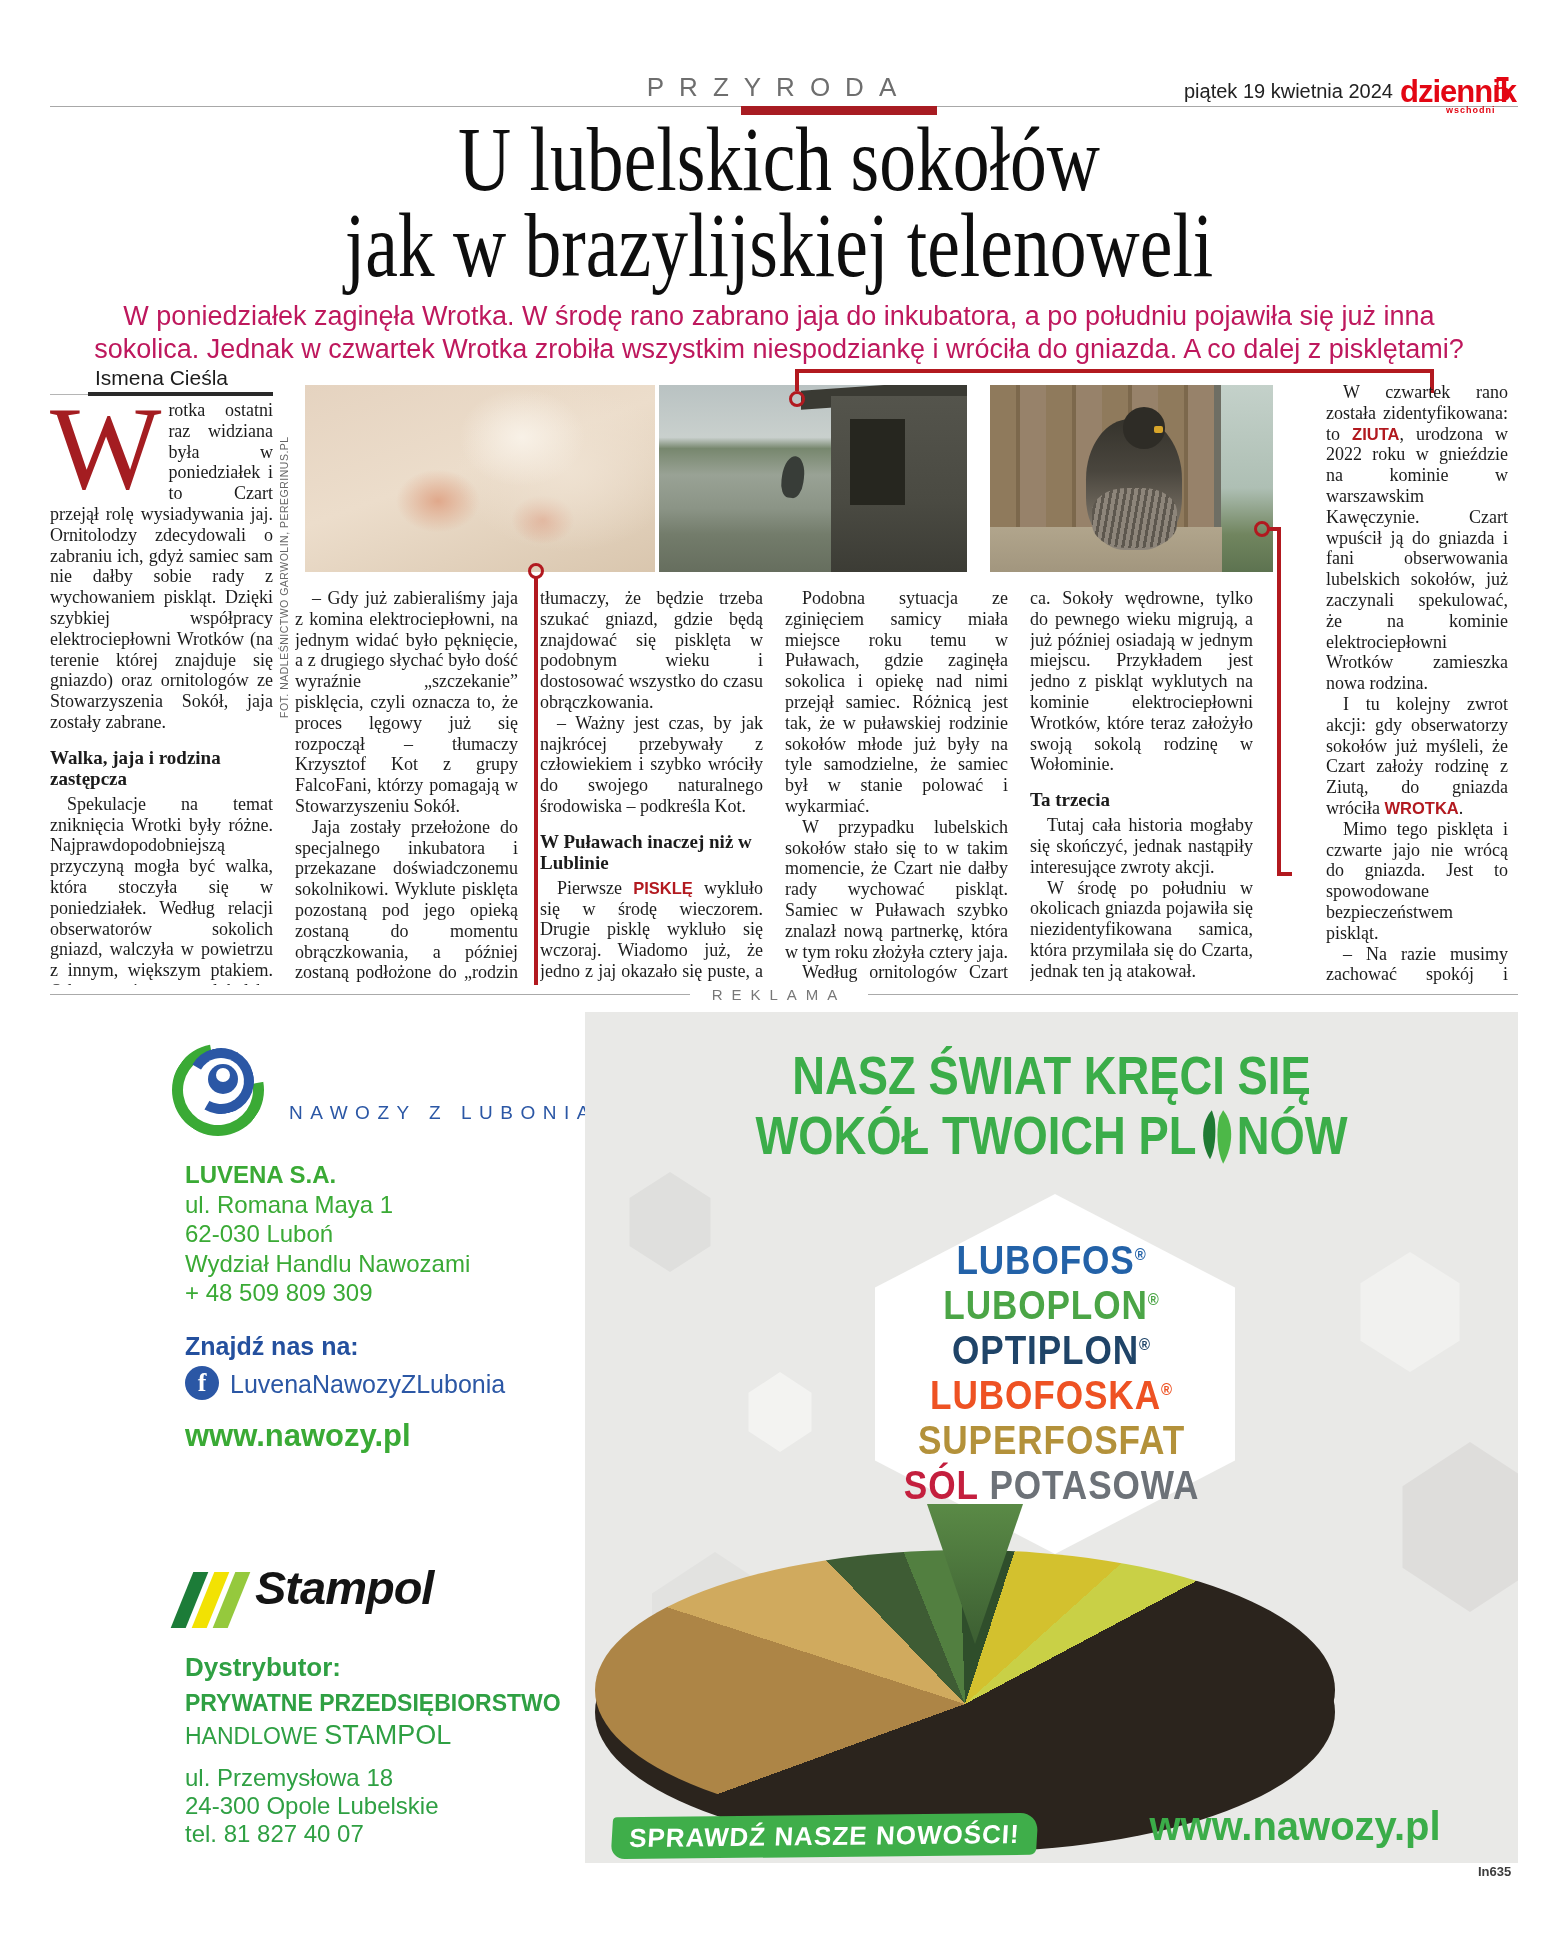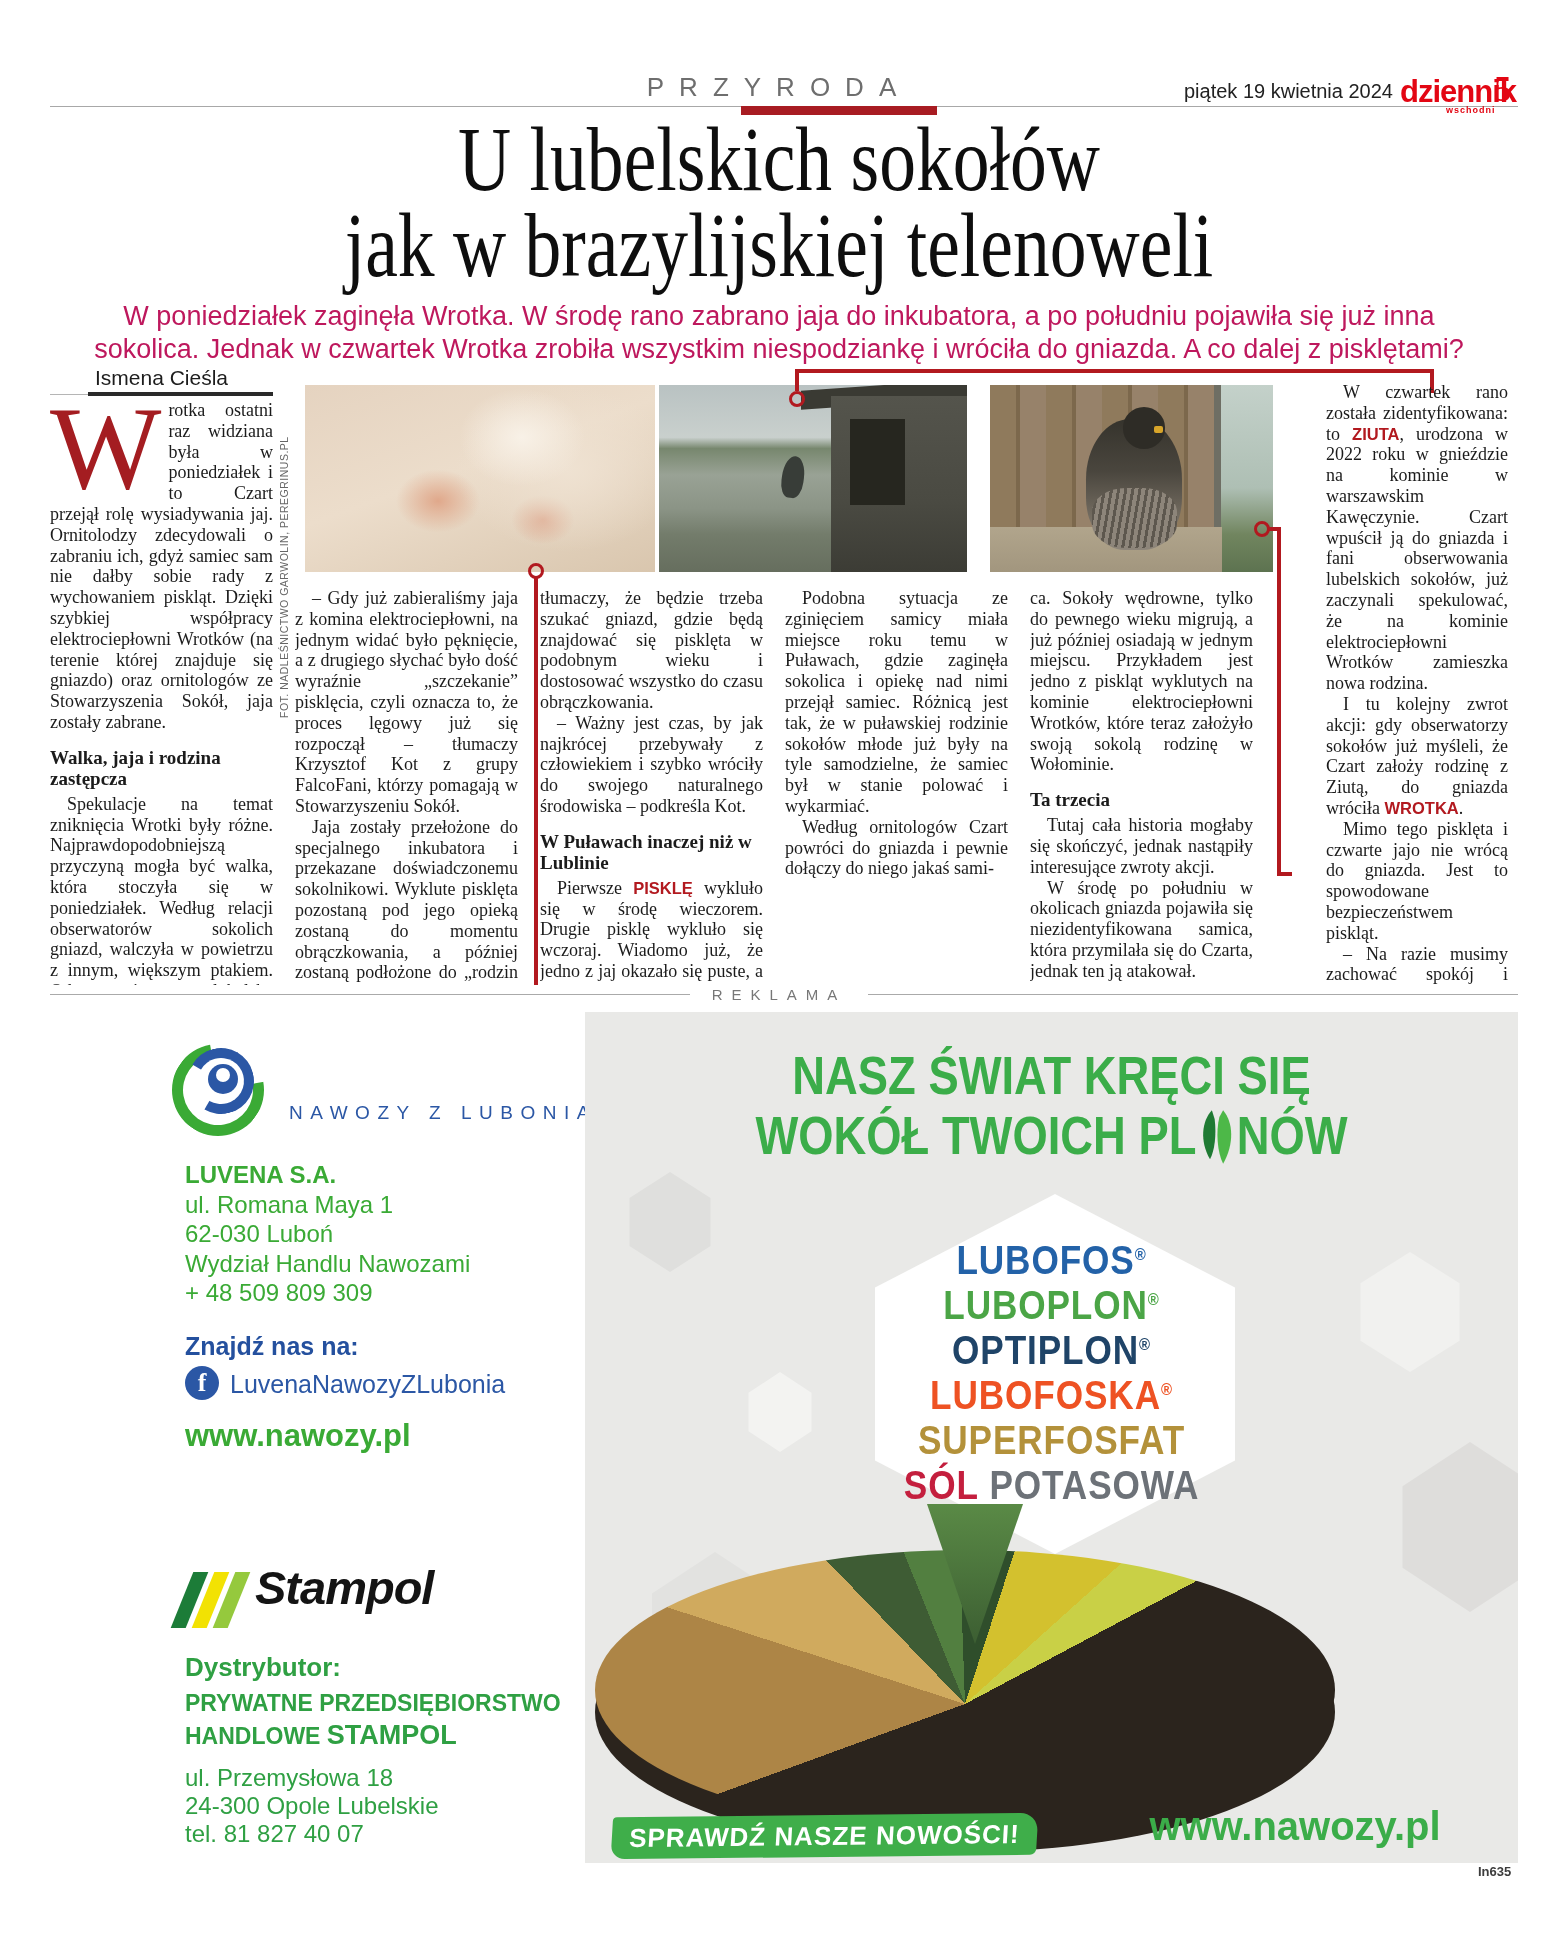--- a/index.html
+++ b/index.html
@@ -171,21 +171,21 @@
   .lv-site { left:185px; top:1418px; font-family:"Liberation Sans",sans-serif;
       font-weight:bold; font-size:31px; color:#3aaa35; }
   .st-stripe { position:absolute; width:15px; height:56px; transform:skewX(-22deg); }
   .st-word { left:255px; top:1560px; font-family:"Liberation Sans",sans-serif;
       font-weight:bold; font-style:italic; font-size:47px; letter-spacing:-1px; color:#141414; }
   .st-dys { left:185px; top:1652px; font-family:"Liberation Sans",sans-serif;
       font-weight:bold; font-size:26px; color:#2fa043; }
   .st-pp1 { left:185px; top:1690px; font-family:"Liberation Sans",sans-serif;
       font-weight:bold; font-size:23px; color:#2fa043; }
   .st-pp2 { left:185px; top:1720px; font-family:"Liberation Sans",sans-serif;
-      font-weight:bold; font-size:23px; color:#2fa043; }
+      font-weight:normal; font-size:23px; color:#2fa043; }
   .st-pp2 .big { font-size:27px; }
   .st-addr { position:absolute; left:185px; font-family:"Liberation Sans",sans-serif;
       font-size:24px; color:#2fa043; }
 </style>
 </head>
 <body>
 
 <div id="page">
 
   <div class="abs section-label">PRZYRODA</div>
@@ -248,20 +248,21 @@
 
   <div class="col" id="col3">
     <p>tłumaczy, że będzie trzeba szukać gniazd, gdzie będą znajdować się pisklęta w podobnym wieku i dostosować wszystko do czasu obrączkowania.</p>
     <p class="ind">– Ważny jest czas, by jak najkrócej przebywały z człowiekiem i szybko wróciły do swojego naturalnego środowiska – podkreśla Kot.</p>
     <div class="subhead">W Puławach inaczej niż w Lublinie</div>
     <p class="ind"><span>Pierwsze </span><span class="redword">PISKLĘ</span><span> wykluło się w środę wieczorem. Drugie pisklę wykluło się wczoraj. Wiadomo już, że jedno z jaj okazało się puste, a czwarte ma już charakterystyczne pęknięcia.</span></p>
   </div>
 
   <div class="col" id="col4">
     <p class="ind">Podobna sytuacja ze zginięciem samicy miała miejsce roku temu w Puławach, gdzie zaginęła sokolica i opiekę nad nimi przejął samiec. Różnicą jest tak, że w puławskiej rodzinie sokołów młode już były na tyle samodzielne, że samiec był w stanie polować i wykarmiać.</p>
+    <p class="ind">W przypadku lubelskich sokołów stało się to w takim momencie, że Czart nie dałby rady wychować piskląt. Samiec w Puławach szybko znalazł nową partnerkę, która w tym roku złożyła cztery jaja.</p>
     <p class="ind">Według ornitologów Czart powróci do gniazda i pewnie dołączy do niego jakaś sami-</p>
   </div>
 
   <div class="col" id="col5">
     <p>ca. Sokoły wędrowne, tylko do pewnego wieku migrują, a już później osiadają w jednym miejscu. Przykładem jest jedno z piskląt wyklutych na kominie elektrociepłowni Wrotków, które teraz założyło swoją sokolą rodzinę w Wołominie.</p>
     <div class="subhead">Ta trzecia</div>
     <p class="ind">Tutaj cała historia mogłaby się skończyć, jednak nastąpiły interesujące zwroty akcji.</p>
     <p class="ind">W środę po południu w okolicach gniazda pojawiła się niezidentyfikowana samica, która przymilała się do Czarta, jednak ten ją atakował.</p>
   </div>
 

